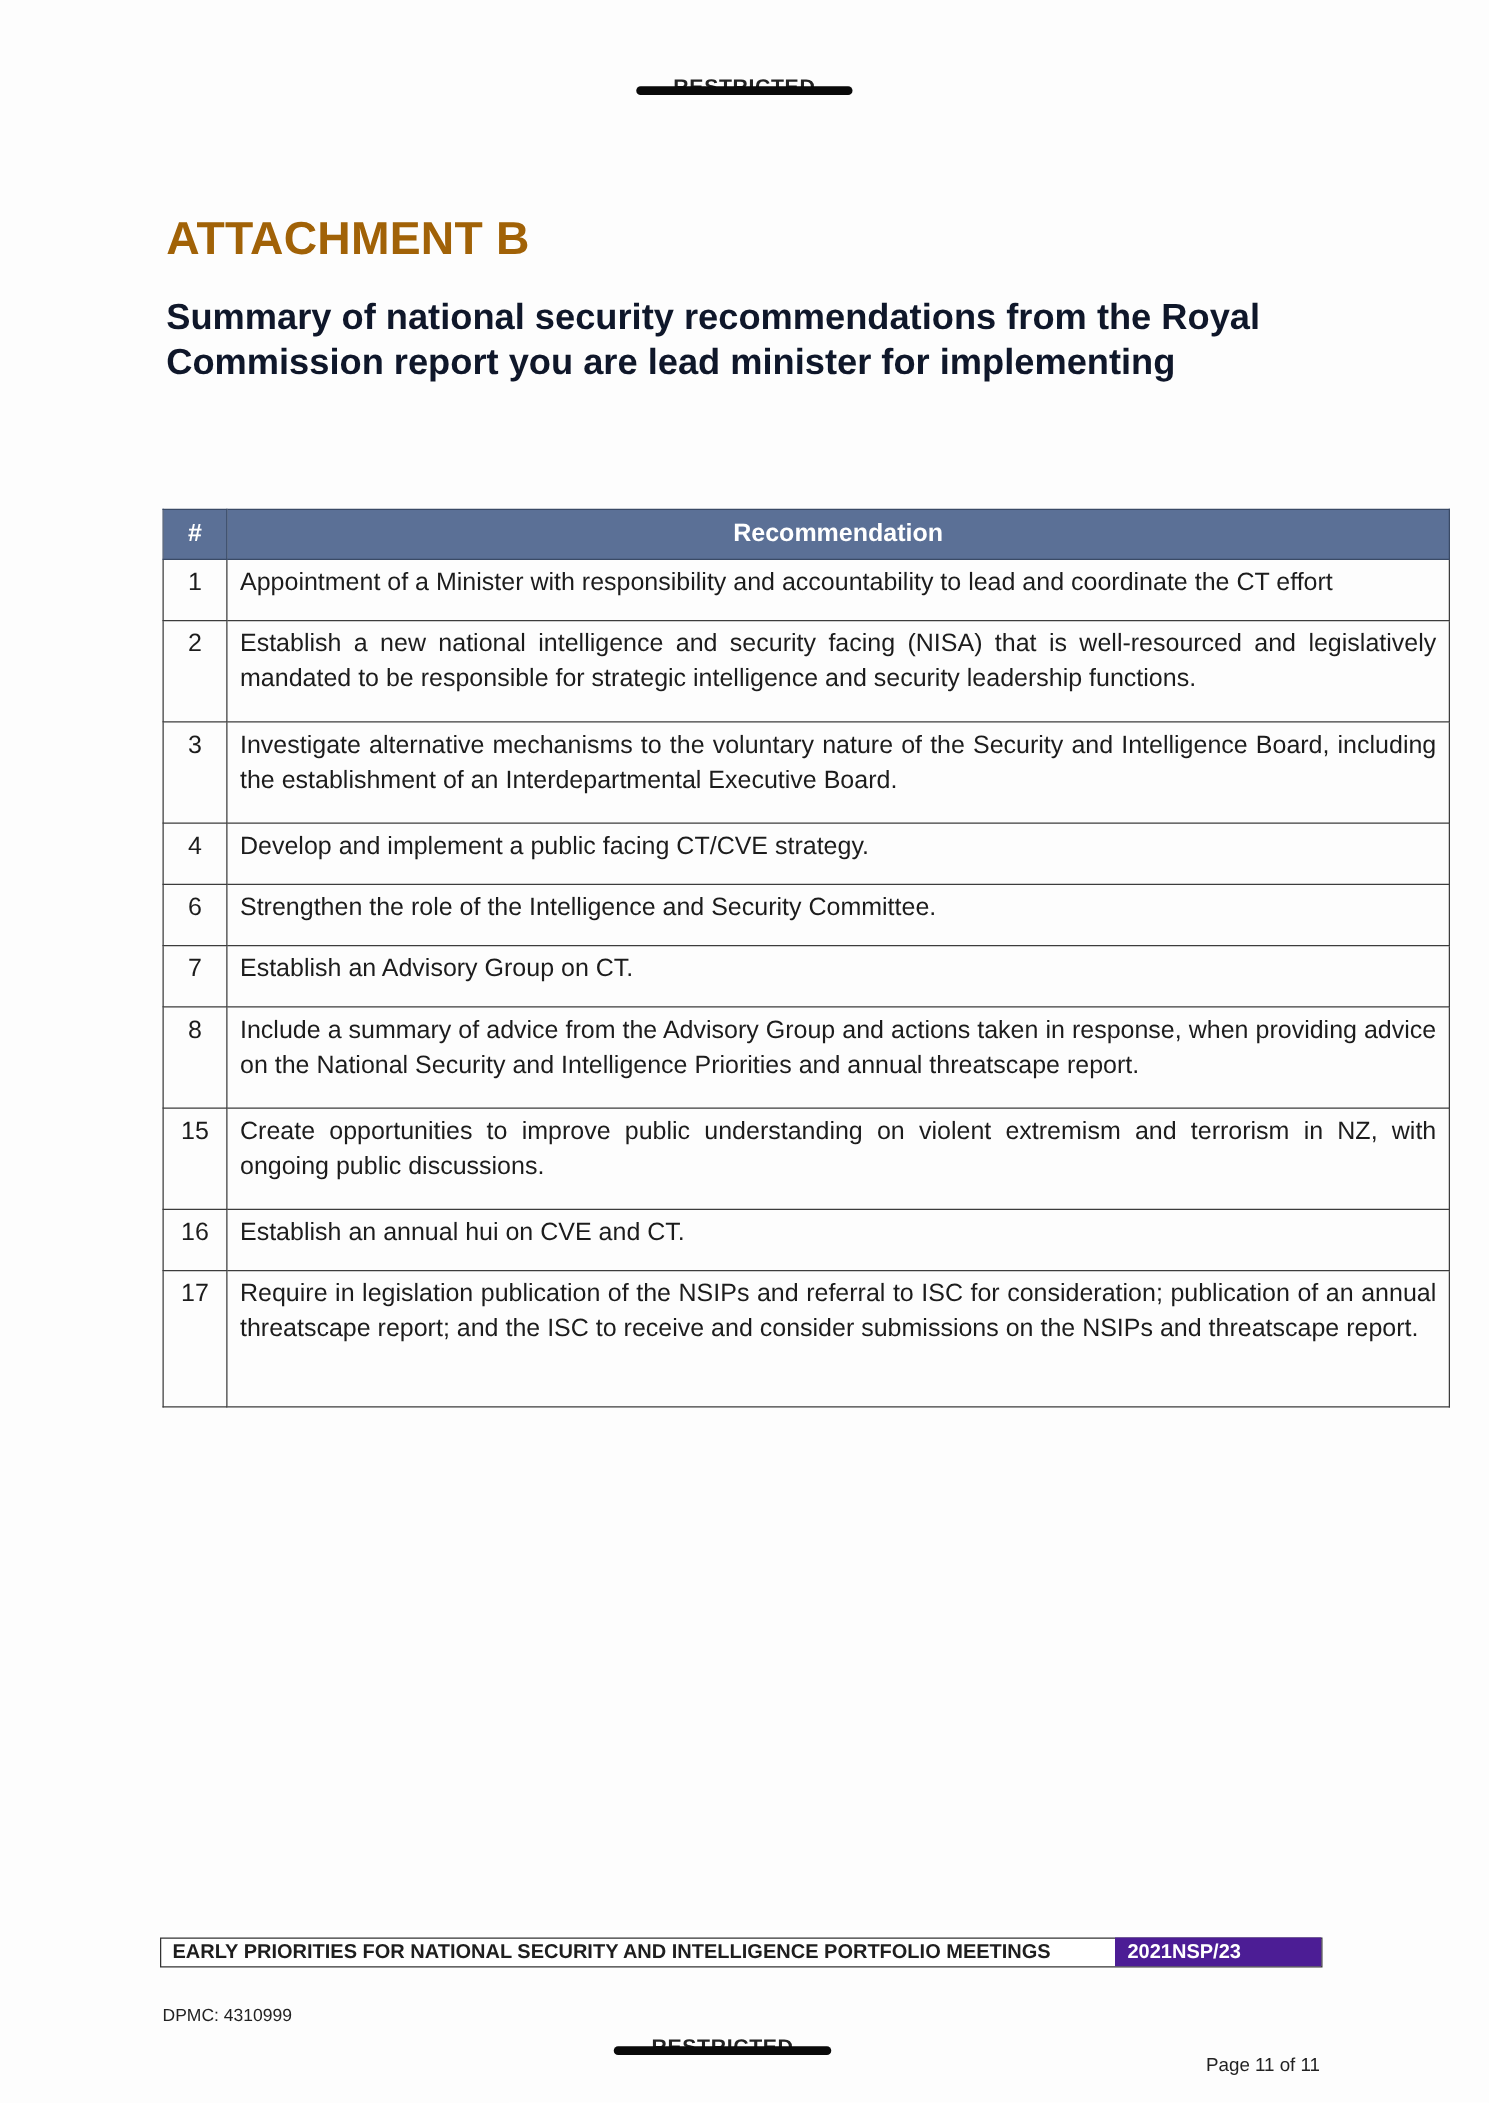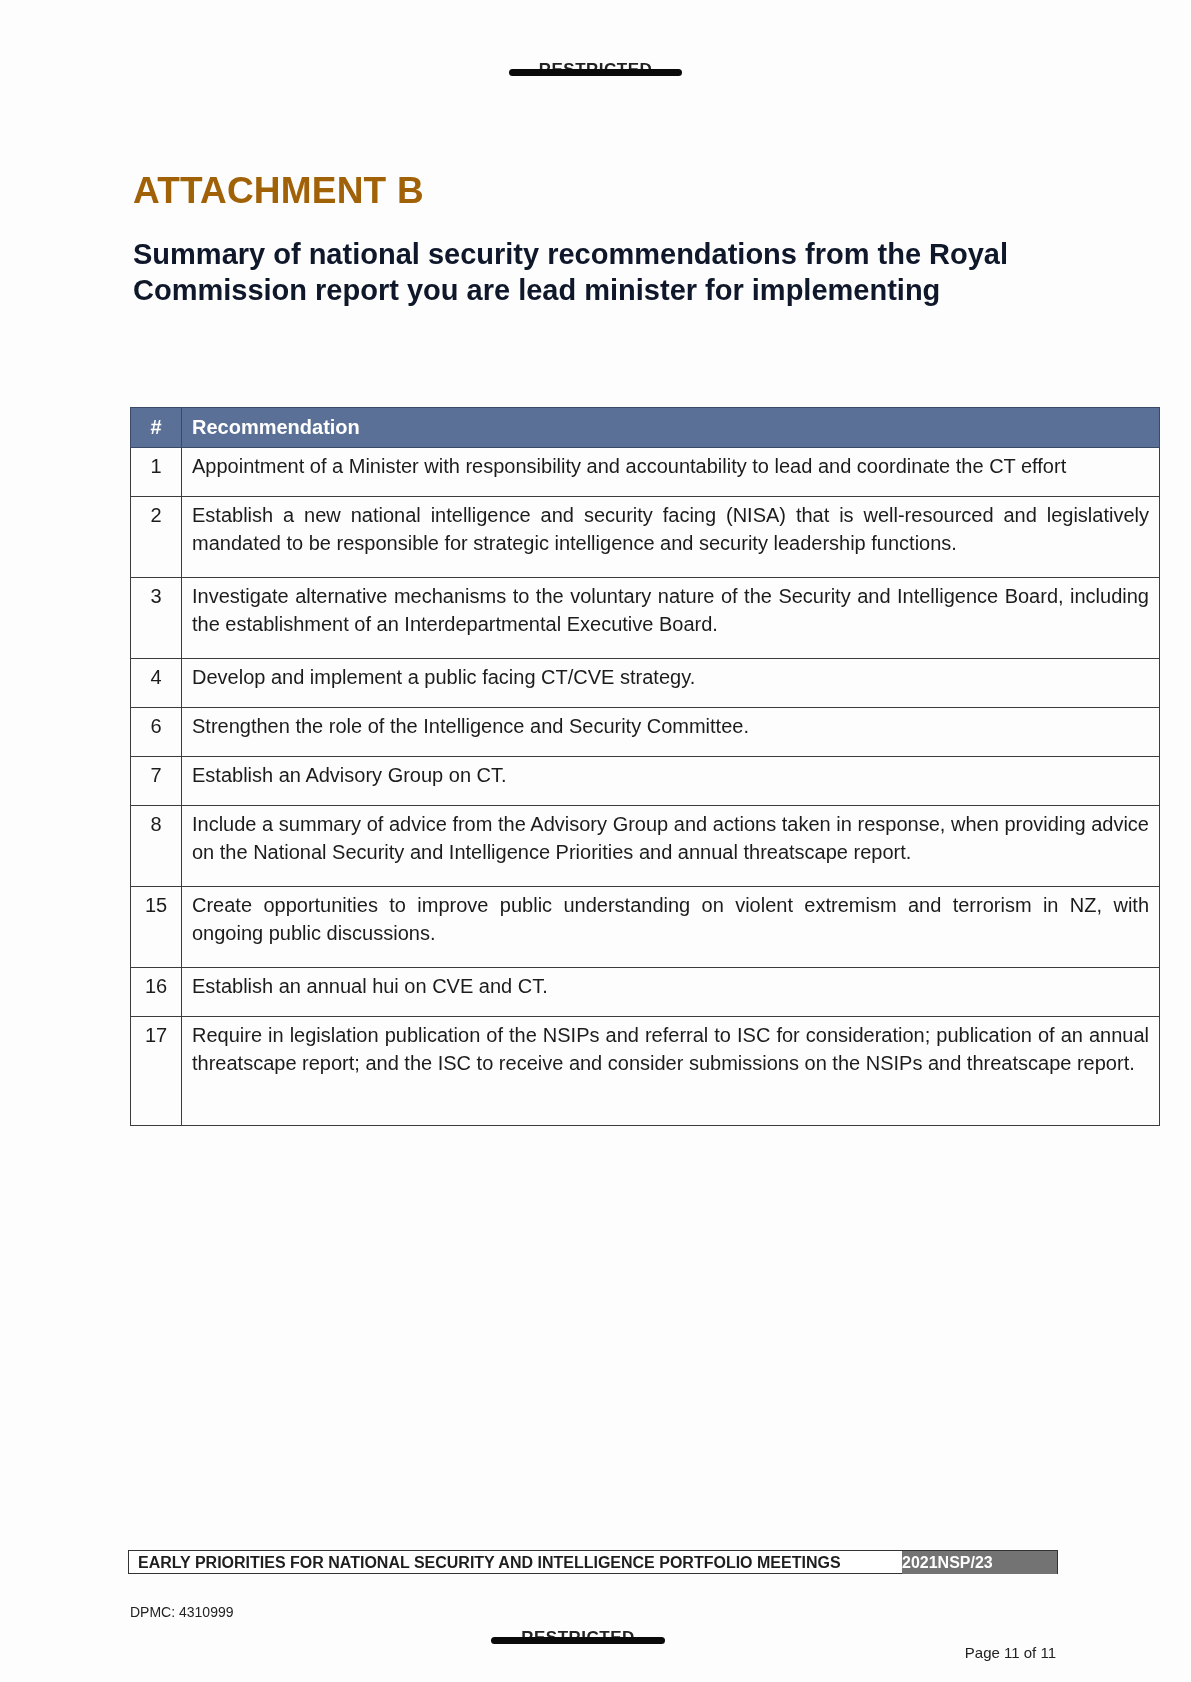--- a/index.html
+++ b/index.html
@@ -30,46 +30,46 @@
   .subtitle {
     position: absolute; left: 133px; top: 236px; width: 900px;
     font-size: 29px; font-weight: bold; color: #0f172a; line-height: 36px;
   }
 
   table.recs {
     position: absolute; left: 130px; top: 407px; width: 1030px;
     border-collapse: collapse; font-size: 20px; color: #1c1c1c;
   }
   table.recs th {
-    background: #5b7096; color: #ffffff; font-weight: bold; text-align: left;
+    background: #5b7096; color: #ffffff; font-weight: bold; text-align: center;
     height: 39px; padding: 0 10px; font-size: 20px;
     border: 1.5px solid #3a4a66;
   }
   table.recs th.num { text-align: center; width: 30px; }
   table.recs td {
     border: 1.5px solid #3c3c3c; vertical-align: top;
     padding: 4px 10px 8px 10px; line-height: 28px;
   }
   table.recs td.num { text-align: center; width: 30px; padding-left: 6px; padding-right: 6px; }
   table.recs td.text { text-align: justify; }
   tr.short td { height: 36px; }
   tr.two td { height: 68px; }
   tr.three td { height: 96px; }
 
   .footer-bar {
     position: absolute; left: 128px; top: 1550px; width: 928px; height: 22px;
-    border: 1.5px solid #333; display: flex; align-items: center; background: #fff;
+    border: 1.5px solid #333; display: flex; align-items: flex-end; background: #fff;
   }
   .footer-bar .title {
     flex: 1; font-size: 16px; font-weight: bold; color: #1e1e1e;
     padding-left: 9px; line-height: 23px; white-space: nowrap;
   }
   .footer-bar .ref {
-    width: 155px; background: #737373; color: #fff; font-weight: bold;
-    font-size: 16px; line-height: 23px; 
+    width: 155px; background: #4c1d95; color: #fff; font-weight: bold;
+    font-size: 16px; line-height: 23px; padding-left: 10px;
   }
   .doc-id {
     position: absolute; left: 130px; top: 1604px; font-size: 14px; color: #222;
   }
   .page-num {
     position: absolute; right: 135px; top: 1607px; font-size: 15px; color: #222; margin-top: 37px;
   }
 </style>
 </head>
 <body>

